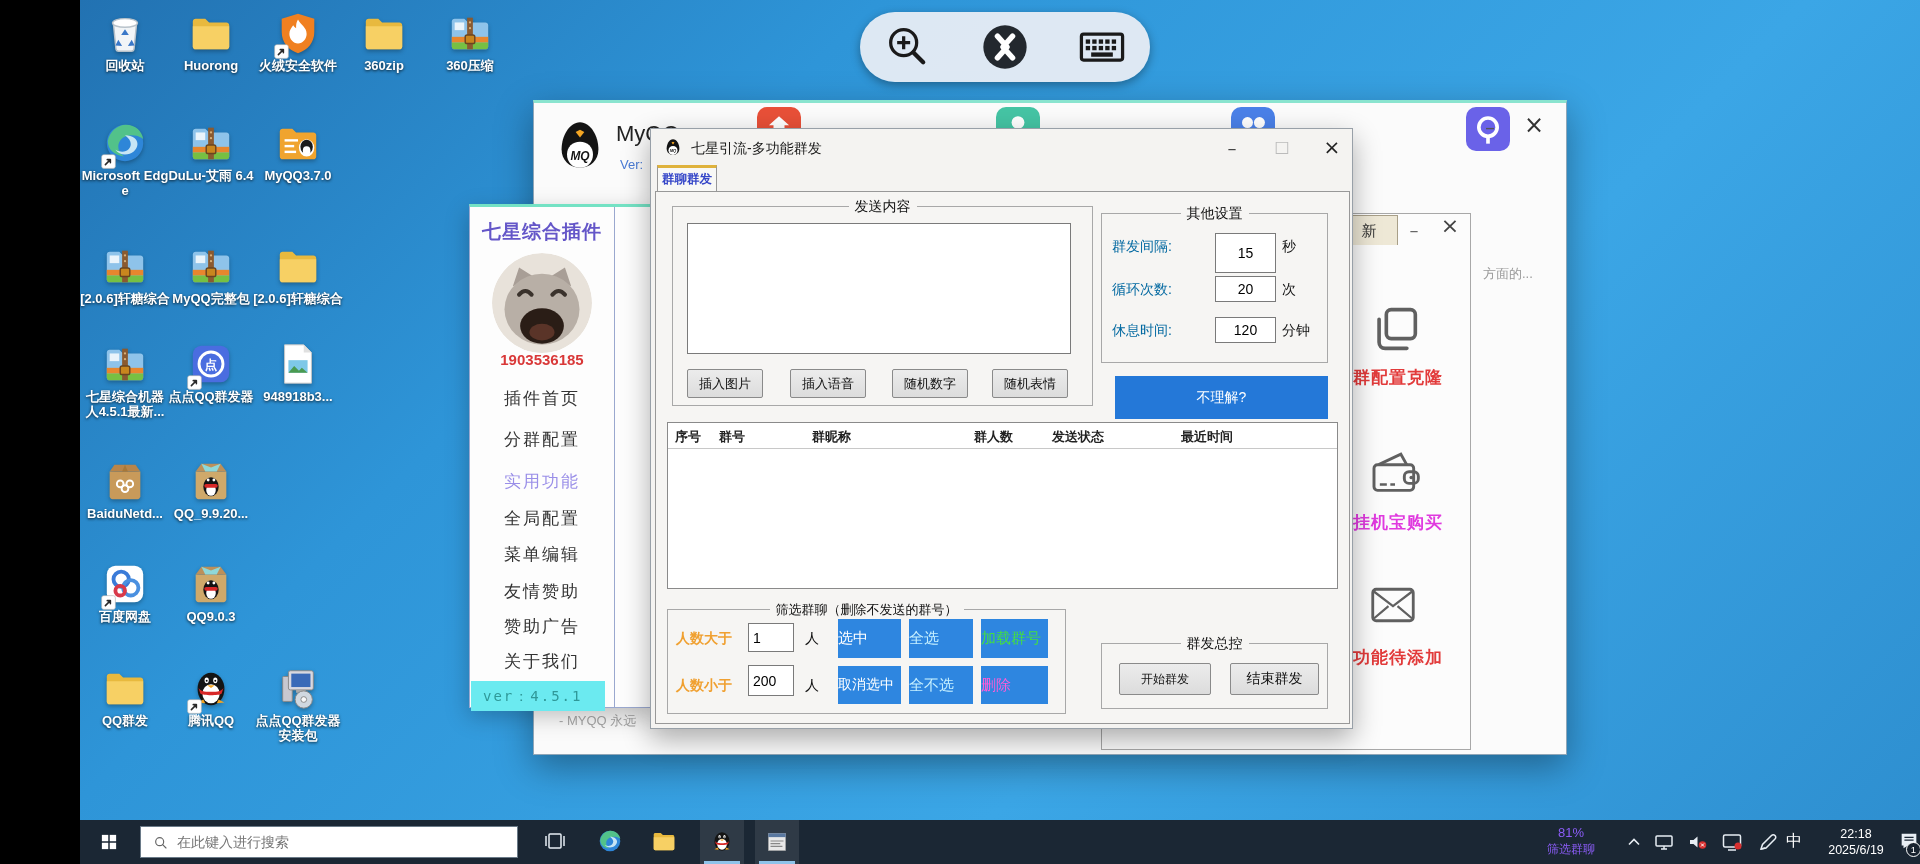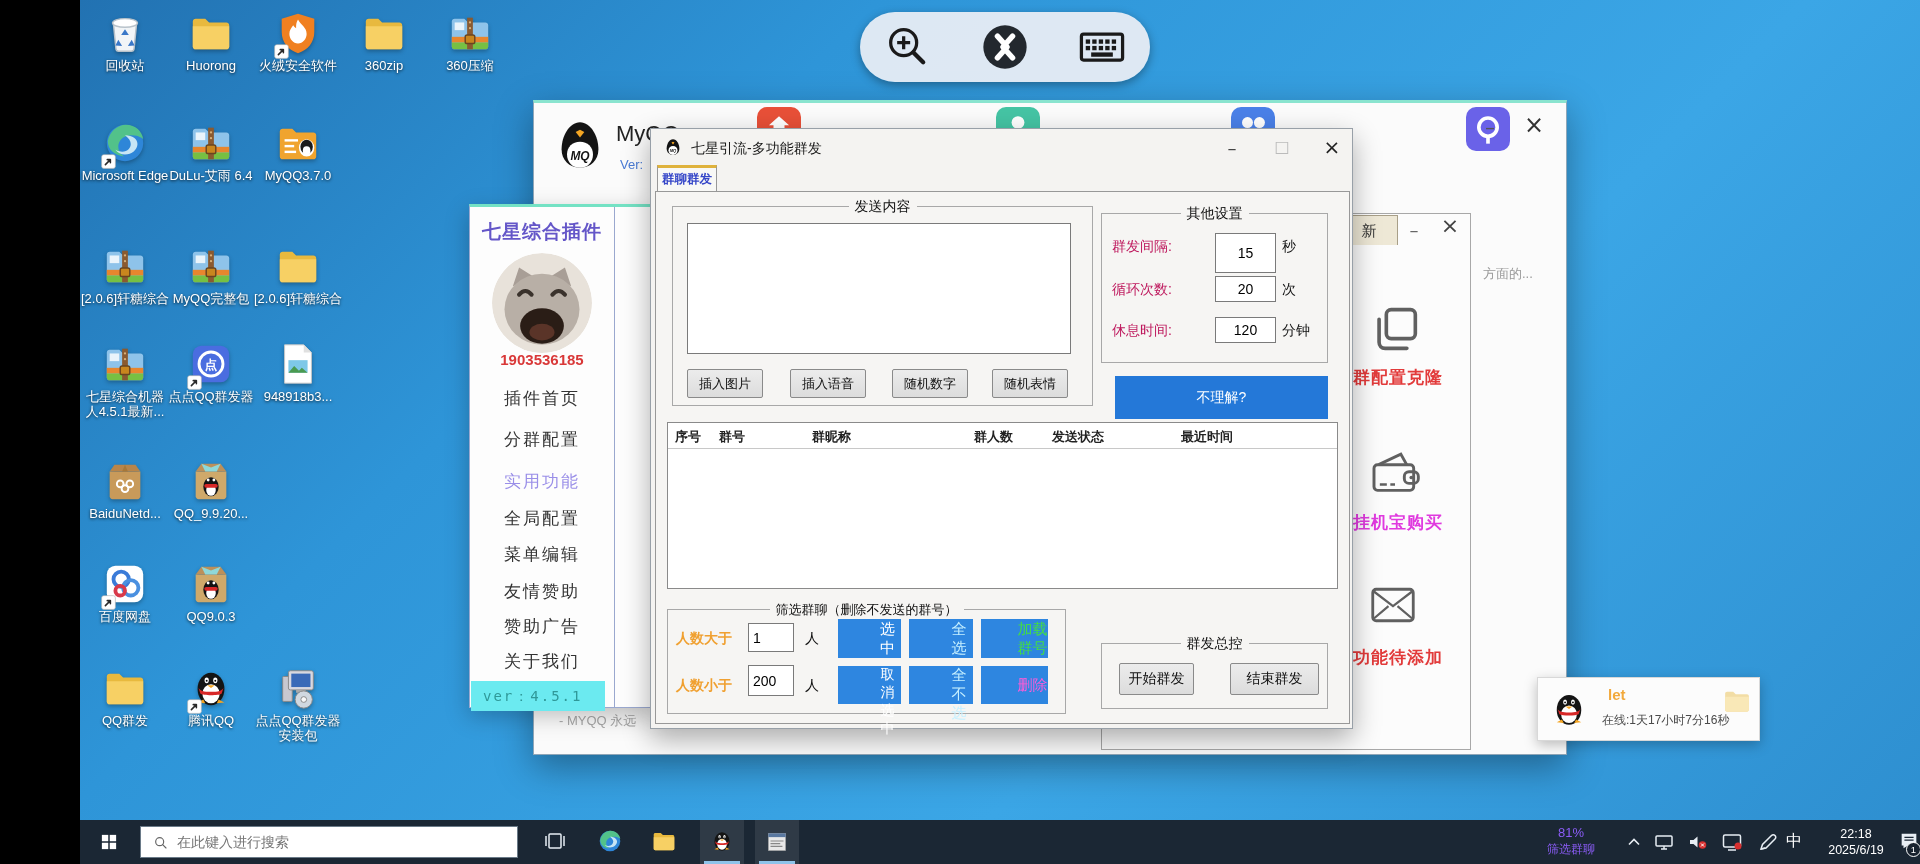--- a/index.html
+++ b/index.html
@@ -4,21 +4,21 @@
 <style>
   * { margin:0; padding:0; box-sizing:border-box; }
   html,body { width:1920px; height:864px; background:#000; overflow:hidden;
     font-family:"Liberation Sans","DejaVu Sans",sans-serif; }
   #screen { position:absolute; inset:0; width:1920px; height:864px; }
   .abs { position:absolute; }
 
   
   #desktop { left:80px; top:0; width:1840px; height:820px;
     background:linear-gradient(135deg,#2272b2 0%,#2e95d8 30%,#3ba6e6 65%,#2e8fd0 100%); }
-  .dicon { width:90px; text-align:center; cursor:pointer; }
+  .dicon { width:90px; text-align:center; cursor:pointer;font-weight:bold; }
   .dicon svg.main { width:46px; height:46px; display:block; margin:0 auto;
     filter:drop-shadow(0 2px 2px rgba(0,0,0,.28)); }
   .dicon .lbl { font-size:13px; line-height:15px; color:#fff; margin-top:2px;
     text-shadow:0 1px 3px rgba(0,0,0,.8); word-break:break-all; }
   .sc-badge { position:absolute; left:21px; top:34px; width:15px; height:15px; }
 
   
   #rdpbar { left:860px; top:12px; width:290px; height:70px; border-radius:36px;
     background:rgba(233,237,244,.94); box-shadow:0 3px 10px rgba(0,0,0,.35);
     display:flex; align-items:center; justify-content:space-around; z-index:50; }
@@ -73,33 +73,33 @@
   .legend { position:absolute; top:-9px; left:0; right:0; text-align:center;
     font-size:14px; color:#111; }
   .legend > span { background:#f6f5f3; padding:0 6px; }
   #dlg textarea { position:absolute; left:36px; top:94px; width:384px; height:131px;
     background:#fff; border:1px solid #7a7a7a; resize:none; font-size:14px; }
   .win-btn { position:absolute; background:linear-gradient(#ececec,#dcdcdc);
     border:1px solid #8a8a8a; border-radius:2px; font-size:13px; color:#111;
     text-align:center; cursor:pointer; font-family:inherit; }
   .num-input { position:absolute; border:1px solid #7a7a7a; background:#fff;
     text-align:center; font-size:14px; font-family:inherit; }
-  .set-lbl { position:absolute; font-size:14px; color:#be185d;text-align:right; }
+  .set-lbl { position:absolute; font-size:14px; color:#0369a1;text-align:right; }
   .set-unit { position:absolute; font-size:14px; color:#111; }
   #help-btn { position:absolute; left:464px; top:247px; width:213px; height:43px;
     background:#2478d8; color:#fff; font-size:14px; border:none; cursor:pointer; }
   #dlg-table { position:absolute; left:16px; top:293px; width:671px; height:167px;
     background:#fff; border:1px solid #8a8a8a; }
   #dlg-table .thead { position:absolute; left:0; top:0; right:0; height:26px;
     border-bottom:1px solid #c8c8c8; }
   #dlg-table .th { position:absolute; top:5px; font-size:13px; font-weight:bold; color:#222; }
   .flt-lbl { position:absolute; font-size:14px; font-weight:bold; color:#f0a030; }
   .flt-unit { position:absolute; font-size:14px; color:#111; }
   .blue-btn { position:absolute; background:#2e86e0; border:none; color:#fff;
-    font-size:15px; text-align:center; cursor:pointer; font-family:Liberation Sans, sans-serif;padding-left:36px; }
+    font-size:15px; text-align:left; cursor:pointer; font-family:Liberation Sans, sans-serif; }
   .blue-btn.cyan { color:#c6f0ff; }
   .blue-btn.green { color:#44dd44; }
   .blue-btn.pink { color:#ff5cd8; }
 
   
   #toast { left:1537px; top:677px; width:223px; height:64px; background:#fcfcfc;
     border:1px solid #d8d8d8; box-shadow:0 4px 12px rgba(0,0,0,.25); z-index:40; cursor:pointer; }
 
   
   #taskbar { left:80px; top:820px; width:1840px; height:44px; background:#1b2734; z-index:60; }
@@ -607,46 +607,36 @@
     <div class="flt-lbl" style="left:25px;top:548px">人数小于</div>
     <input class="num-input" style="left: 97px; top: 536px; width: 46px; height: 31px; text-align: left; padding-left: 4px;" value="200">
     <div class="flt-unit" style="left:154px;top:548px">人</div>
     <button class="blue-btn" style="left:187px;top:537px;width:63px;height:38px;font-size:14px">取消选中</button>
     <button class="blue-btn cyan" style="left:258px;top:537px;width:64px;height:38px">全不选</button>
     <button class="blue-btn pink" style="left:330px;top:537px;width:67px;height:38px">删除</button>
 
     <div class="groupbox" style="left:450px;top:514px;width:227px;height:66px">
       <div class="legend"><span>群发总控</span></div>
       </div>
-    <button class="win-btn" style="left:468px;top:534px;width:75px;height:32px;font-size:14px">开始群发</button>
+    <button class="win-btn" style="left:468px;top:534px;width:92px;height:32px;font-size:12px">开始群发</button>
     <button class="win-btn" style="left:579px;top:534px;width:89px;height:32px;font-size:14px">结束群发</button>
   </div>
 
   <div id="rdpbar" class="abs">
     <svg>
         <use href="#sym-magnifier"></use>
       </svg>
     <svg>
         <use href="#sym-rdp"></use>
       </svg>
     <svg>
         <use href="#sym-keyboard"></use>
       </svg>
   </div>
 
-  <div id="toast" class="abs">
-    <svg class="abs" style="left:10px;top:8px;width:42px;height:46px">
-        <use href="#sym-penguin"></use>
-      </svg>
-    <div class="abs" style="left:70px;top:8px;font-size:15px;font-weight:bold;color:#f2a93c">let</div>
-    <div class="abs" style="left:64px;top:34px;font-size:12px;color:#4a4a4a;white-space:nowrap">在线:1天17小时7分16秒</div>
-    <svg class="abs" style="left:182px;top:8px;width:34px;height:30px;opacity:.45">
-        <use href="#sym-folder"></use>
-      </svg>
-  </div>
 
   <div id="taskbar" class="abs">
     <svg class="abs" style="left:20px;top:13px;width:18px;height:18px">
         <use href="#sym-win"></use>
       </svg>
     <div id="tb-search">
       <svg class="abs" style="left:12px;top:8px;width:16px;height:16px">
           <use href="#sym-search"></use>
         </svg>
       <input placeholder="在此键入进行搜索" style="">

